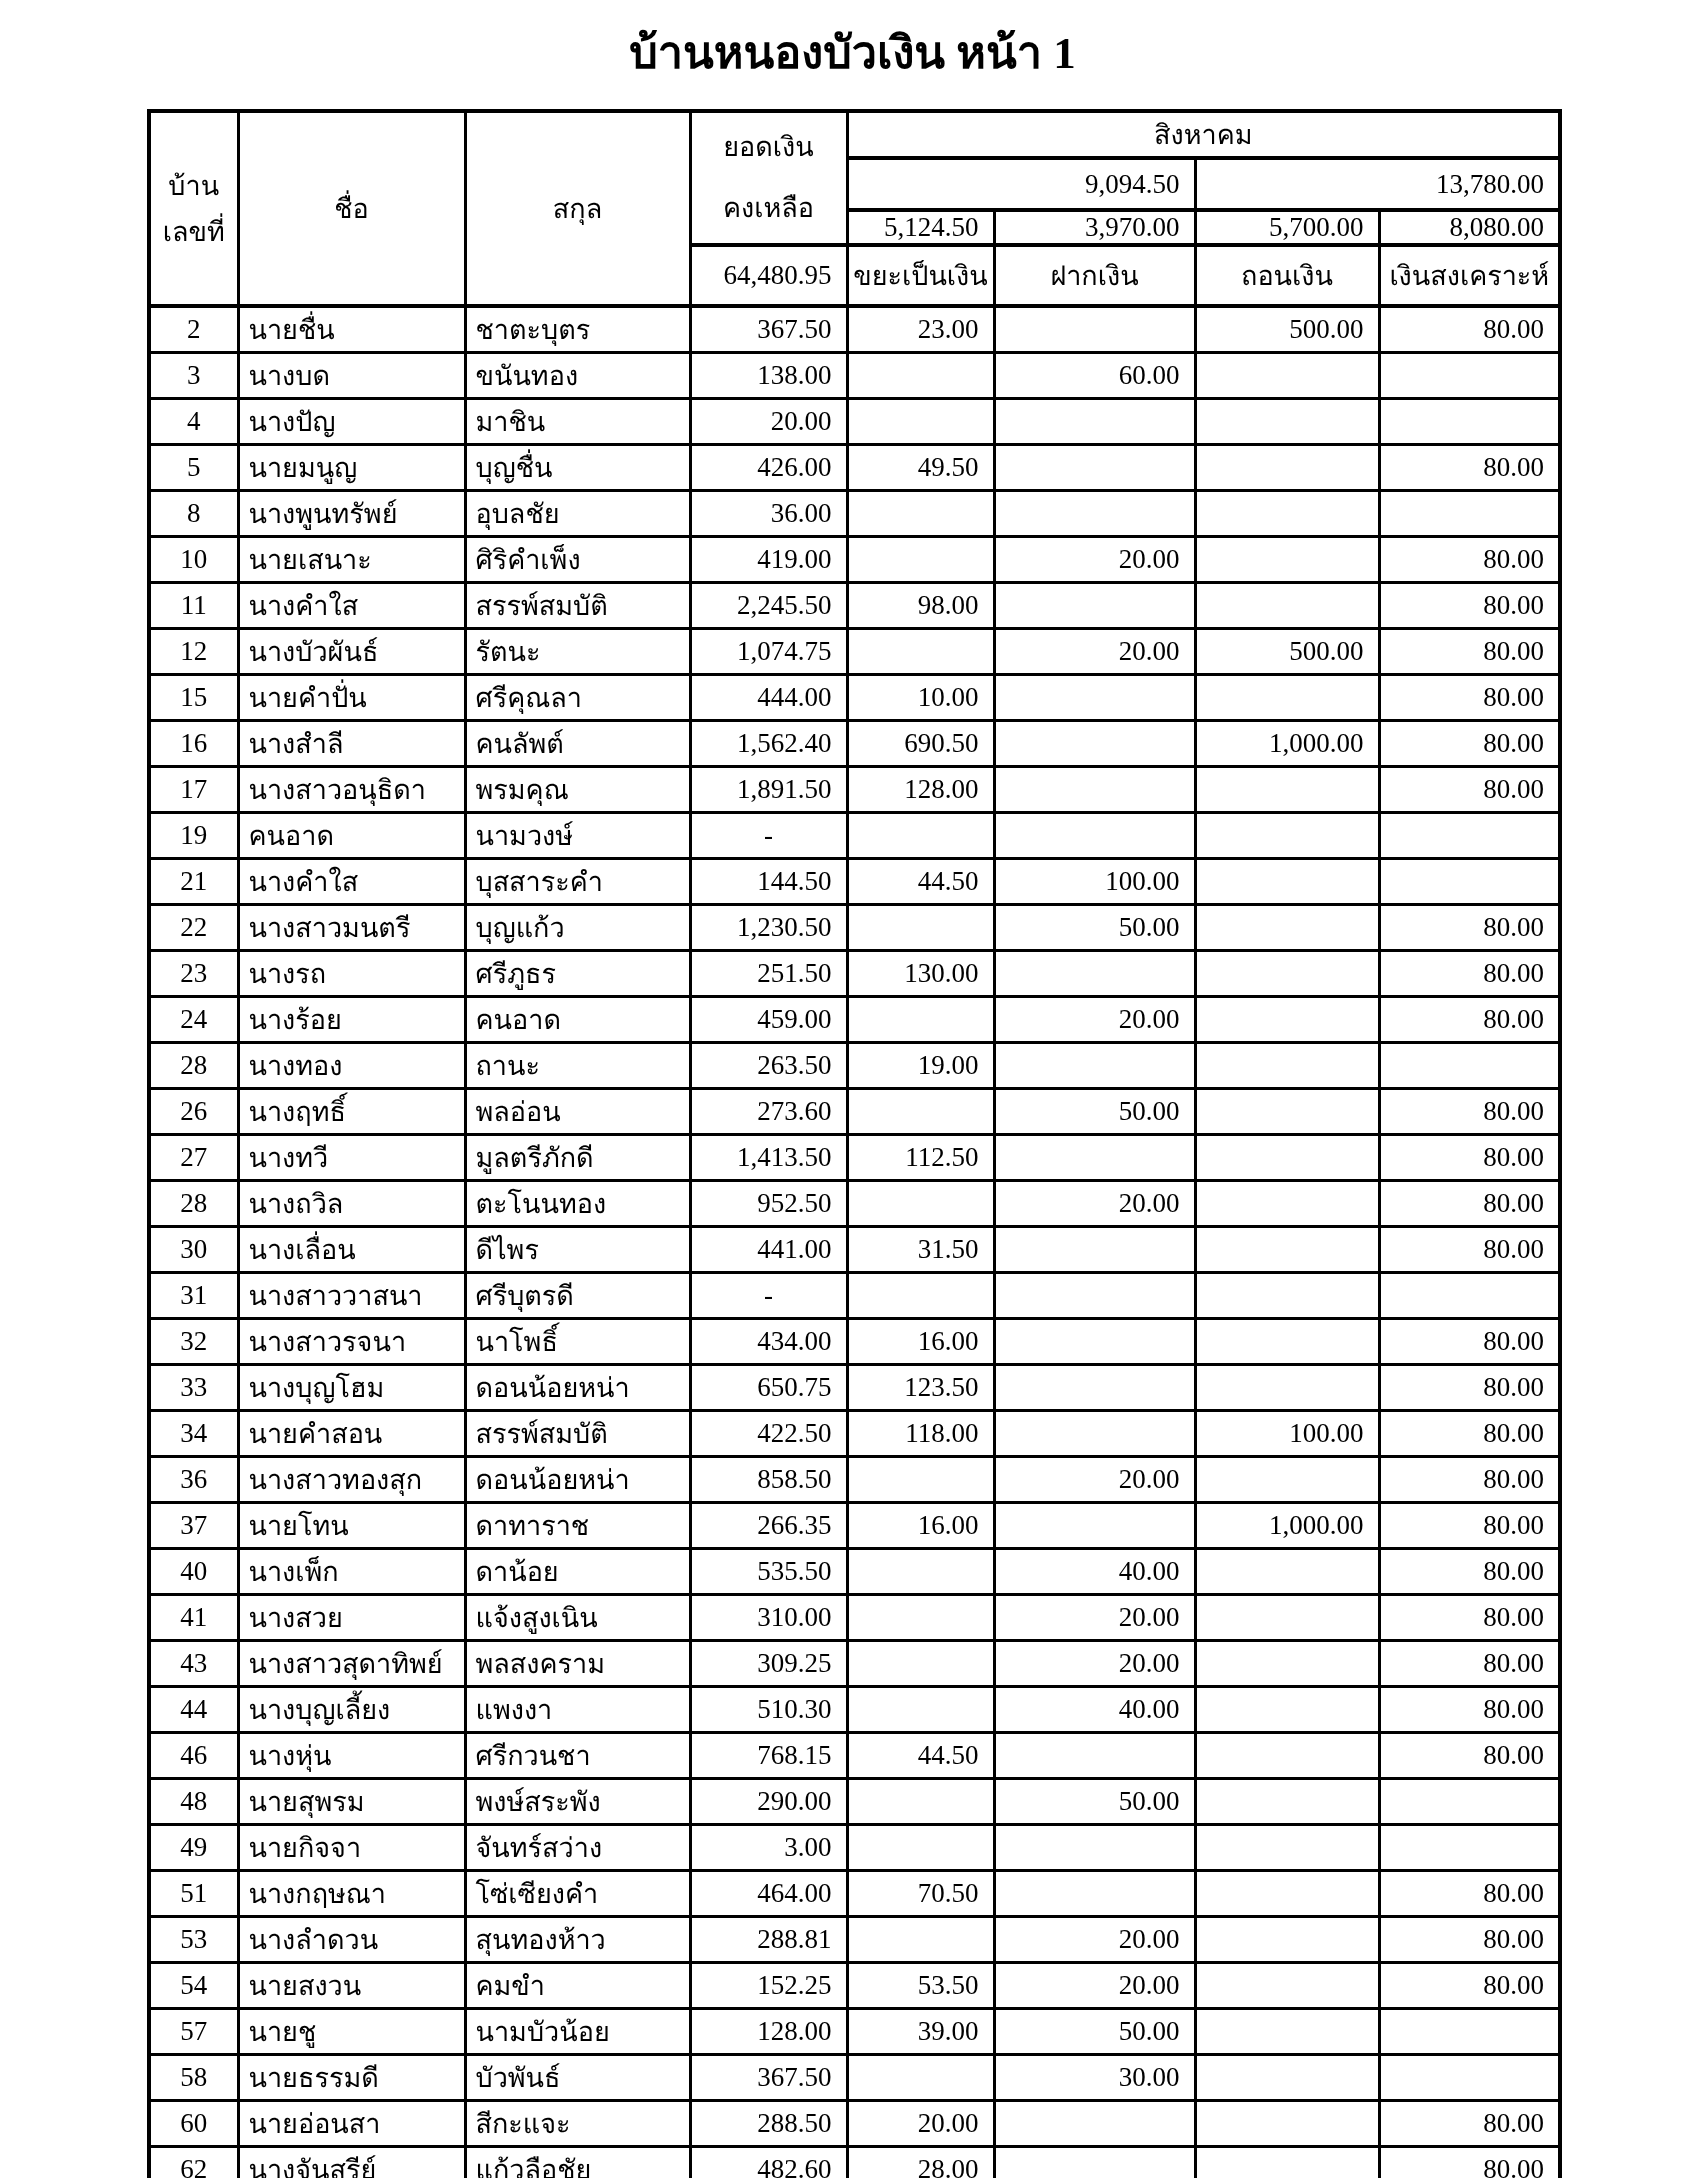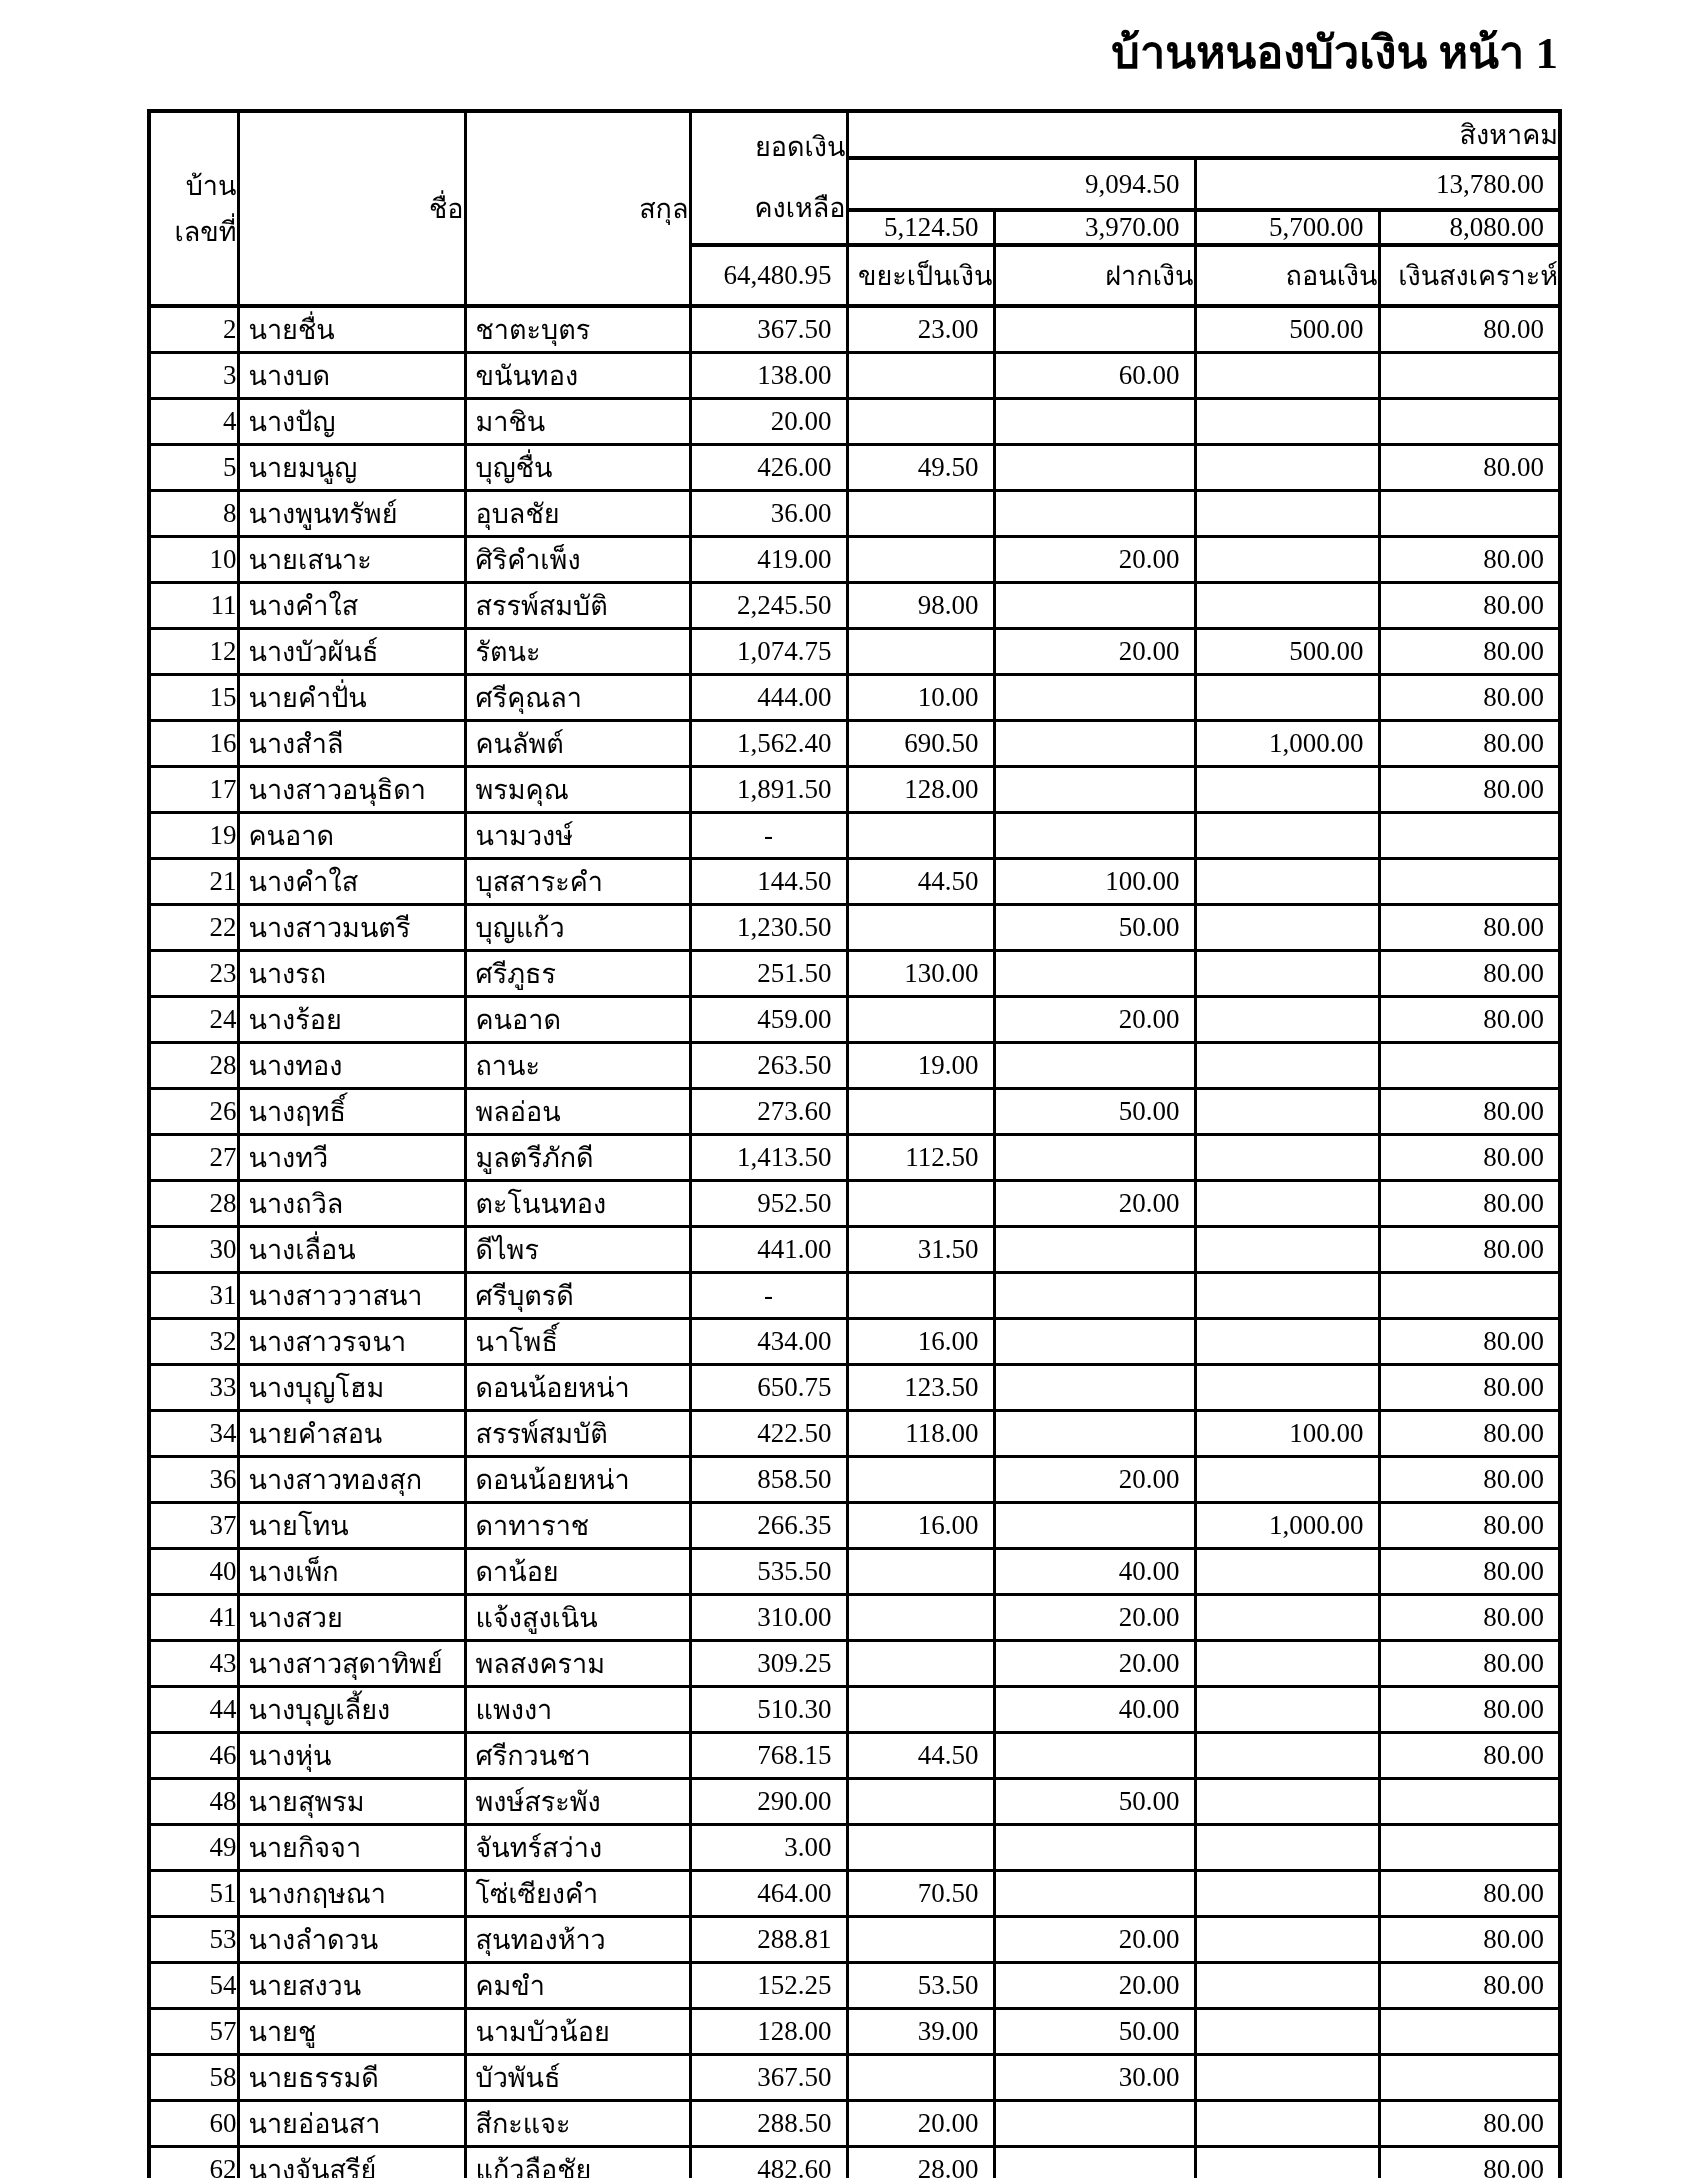--- a/index.html
+++ b/index.html
@@ -12,21 +12,21 @@
   .sheet {
     position: relative;
     width: 1683px;
     height: 2178px;
     background: #ffffff;
     overflow: hidden;
   }
   .page-title {
     width: 1411px;
     margin: 28px 0 0 147px;
-    text-align: right;
+    text-align: center;
     font-size: 45px;
     line-height: 51px;
     font-weight: bold;
     white-space: nowrap;
   }
   table.ledger {
     border-collapse: collapse;
     table-layout: fixed;
     width: 1411px;
     margin: 30px 0 0 147px;
@@ -40,21 +40,21 @@
     white-space: nowrap;
     overflow: hidden;
     vertical-align: middle;
   }
   thead th { border-bottom-width: 4px; }
   tr.hrow-1 { height: 42px; }
   tr.hrow-2 { height: 52px; }
   tr.hrow-3 { height: 33px; }
   tr.hrow-4 { height: 61px; font-family: Liberation Serif, serif; }
   tbody tr { height: 41px; }
-  .c-center { text-align: right; }
+  .c-center { text-align: center; }
   .c-text   { text-align: left; padding-left: 9px; }
   .c-money  { text-align: right; padding-right: 14px; }
   td.dash   { text-align: center; padding-right: 0; }
   .two-line span { display: block; }
   .house-head span   { line-height: 46px; }
   .balance-head span { line-height: 61px; }
 </style>
 </head>
 <body>
 

